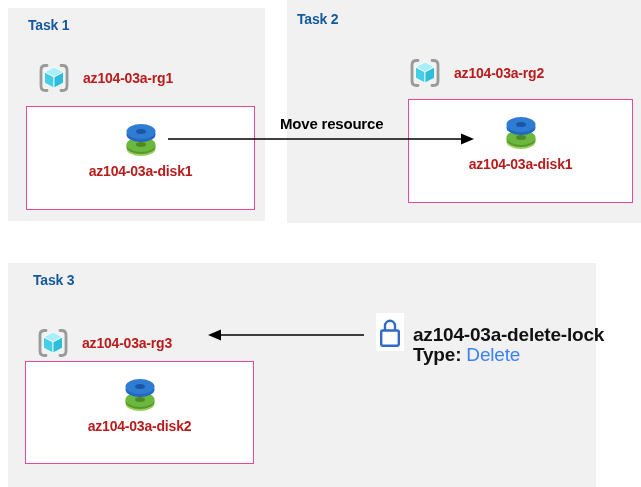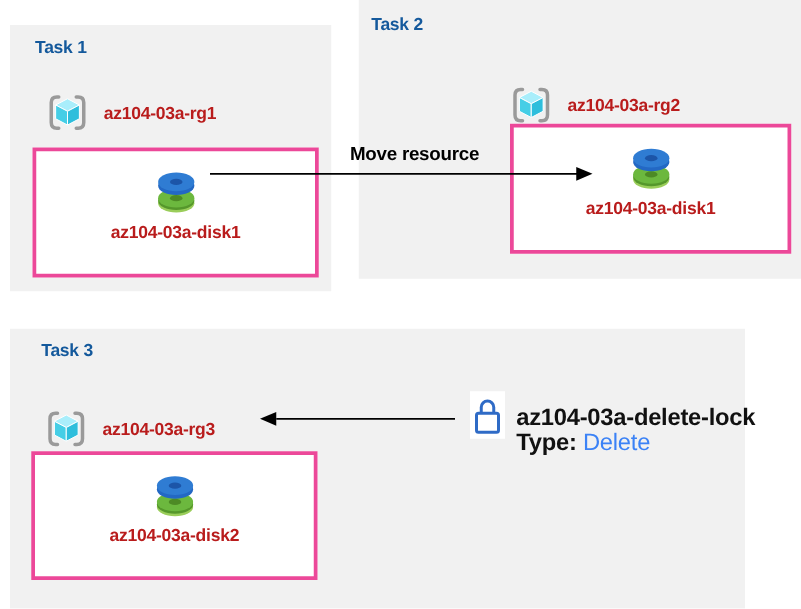--- a/index.html
+++ b/index.html
@@ -1,44 +1,44 @@
 <!DOCTYPE html>
 <html><head>
 <meta charset="utf-8">
 <style>
   html,body { margin:0; padding:0; background:#ffffff; }
   .canvas {
     position:relative; width:641px; height:487px; background:#ffffff;
     font-family:"Liberation Sans","DejaVu Sans",sans-serif; overflow:hidden;
   }
   .panel { position:absolute; background:#F1F1F1; }
-  #panel-task1 { left:8px;   top:20px;   width:257px; height:213px;text-align:center; }
+  #panel-task1 { left:8px;   top:8px;   width:257px; height:213px;text-align:center; }
   #panel-task2 { left:287px; top:0px;   width:354px; height:223px;text-align:center; }
   #panel-task3 { left:8px;   top:263px; width:588px; height:224px; }
 
   .task-title {
     position:absolute; margin:0; font-size:14px; font-weight:bold;
     color:#14599C; letter-spacing:-0.2px;
   }
   #panel-task1 .task-title { left:20px; top:9px; }
   #panel-task2 .task-title { left:10px; top:11px; }
   #panel-task3 .task-title { left:25px; top:9px; }
 
   .rg-row { position:absolute; display:flex; align-items:center; gap:11px; height:36px; }
   #panel-task1 .rg-row { left:28px;  top:52px; }
-  #panel-task2 .rg-row { left:120px; top:66px; }
+  #panel-task2 .rg-row { left:120px; top:55px; }
   #panel-task3 .rg-row { left:27px;  top:62px;justify-content:space-between; }
 
   .rg-label, .res-label {
     font-size:14px; font-weight:bold; color:#b91c1c; letter-spacing:-0.2px;
     white-space:nowrap;
   }
 
   .resource-box {
-    position:absolute; background:#ffffff; border:3px solid #ec4899;
+    position:absolute; background:#ffffff; border:1px solid #ec4899;
     display:flex; flex-direction:column; align-items:center;
     padding-top:13px; gap:6px; box-sizing:border-box;
   }
   #panel-task1 .resource-box { left:18px;  top:98px; width:229px; height:104px; }
   #panel-task2 .resource-box { left:121px; top:99px; width:225px; height:104px; }
   #panel-task3 .resource-box { left:17px;  top:98px; width:229px; height:103px; }
 
   .icon { display:inline-block; line-height:0; }
 
   .move-label {

